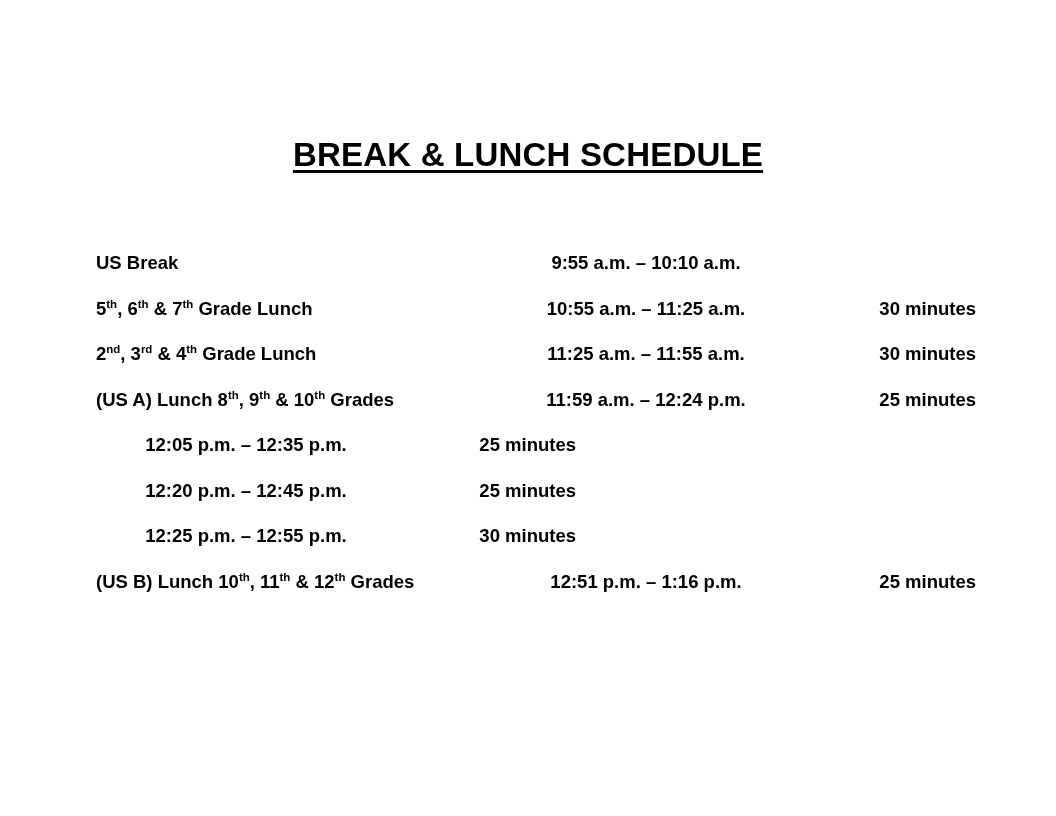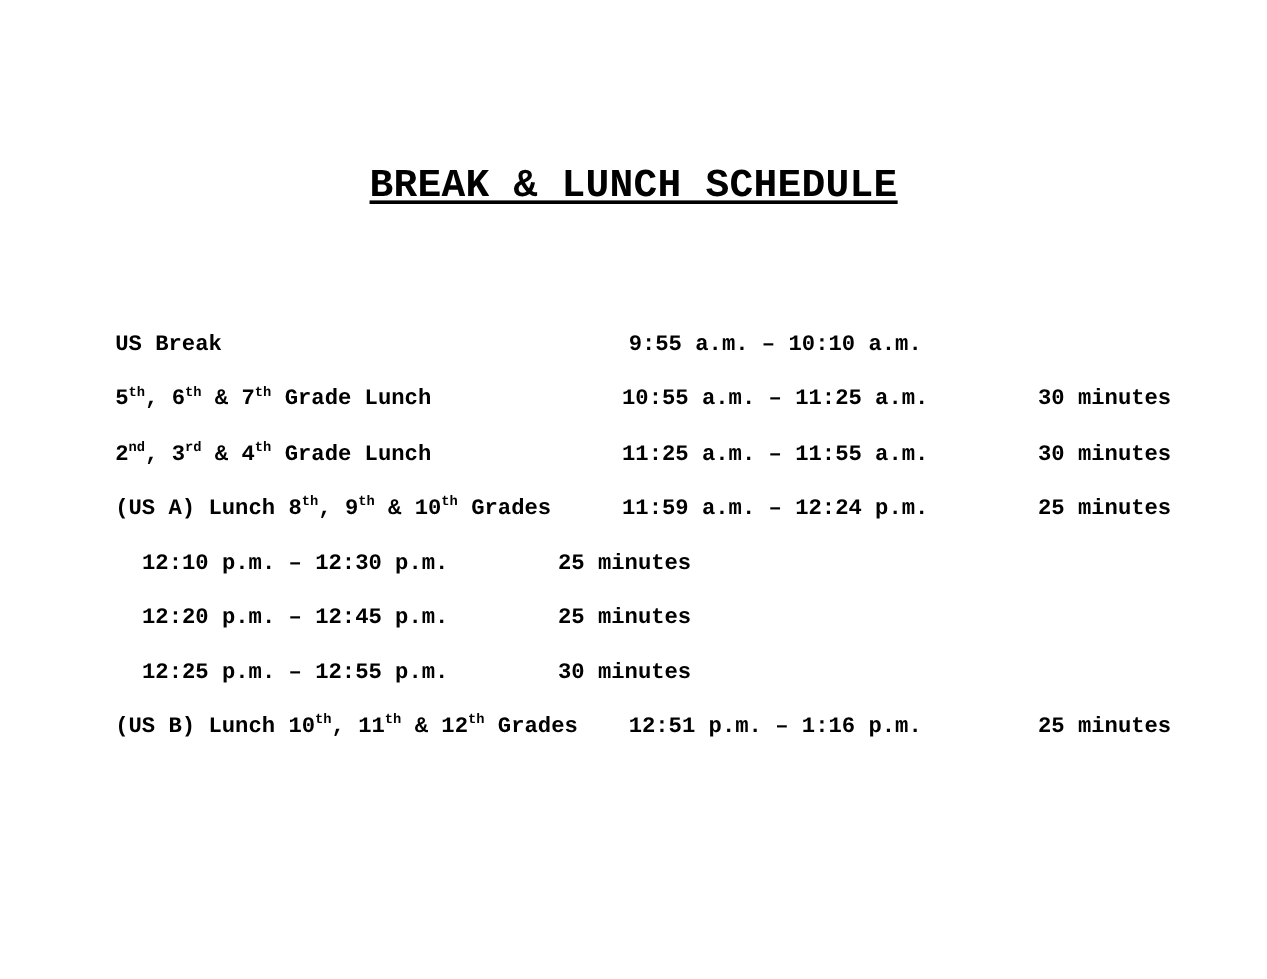--- a/index.html
+++ b/index.html
@@ -11,21 +11,20 @@
     height: 816px;
     background: #ffffff;
     font-family: "Liberation Sans", sans-serif;
     color: #000000;
     overflow: hidden;
   }
   .page {
     position: relative;
     width: 1056px;
     height: 816px;
-    font-family: Liberation Mono, monospace;
   }
   .doc-title {
     position: absolute;
     top: 136px;
     left: 0;
     width: 1056px;
     text-align: center;
     font-size: 33px;
     font-weight: bold;
     letter-spacing: 0.2px;
@@ -35,21 +34,21 @@
     text-underline-offset: 4px;
   }
   .schedule {
     position: absolute;
     top: 252px;
     left: 96px;
     width: 880px;
   }
   .row {
     display: flex;
-    align-items: flex-end;
+    align-items: flex-start;
     height: 45.5px;
     font-size: 18.5px;
     font-weight: bold;
     white-space: nowrap;
   }
   .col-label {
     width: 400px;
     flex: 0 0 400px;
     text-align: left;
   }
@@ -92,21 +91,21 @@
         <div class="col-label">2<sup>nd</sup>, 3<sup>rd</sup> &amp; 4<sup>th</sup> Grade Lunch</div>
         <div class="col-time">11:25 a.m. – 11:55 a.m.</div>
         <div class="col-duration">30 minutes</div>
       </div>
       <div class="row">
         <div class="col-label">(US A) Lunch 8<sup>th</sup>, 9<sup>th</sup> &amp; 10<sup>th</sup> Grades</div>
         <div class="col-time">11:59 a.m. – 12:24 p.m.</div>
         <div class="col-duration">25 minutes</div>
       </div>
       <div class="row">
-        <div class="col-time">12:10 p.m. – 12:30 p.m.</div>
+        <div class="col-time">12:05 p.m. – 12:35 p.m.</div>
         <div class="col-duration">25 minutes</div>
       </div>
       <div class="row">
         <div class="col-time">12:20 p.m. – 12:45 p.m.</div>
         <div class="col-duration">25 minutes</div>
       </div>
       <div class="row">
         <div class="col-time">12:25 p.m. – 12:55 p.m.</div>
         <div class="col-duration">30 minutes</div>
       </div>

